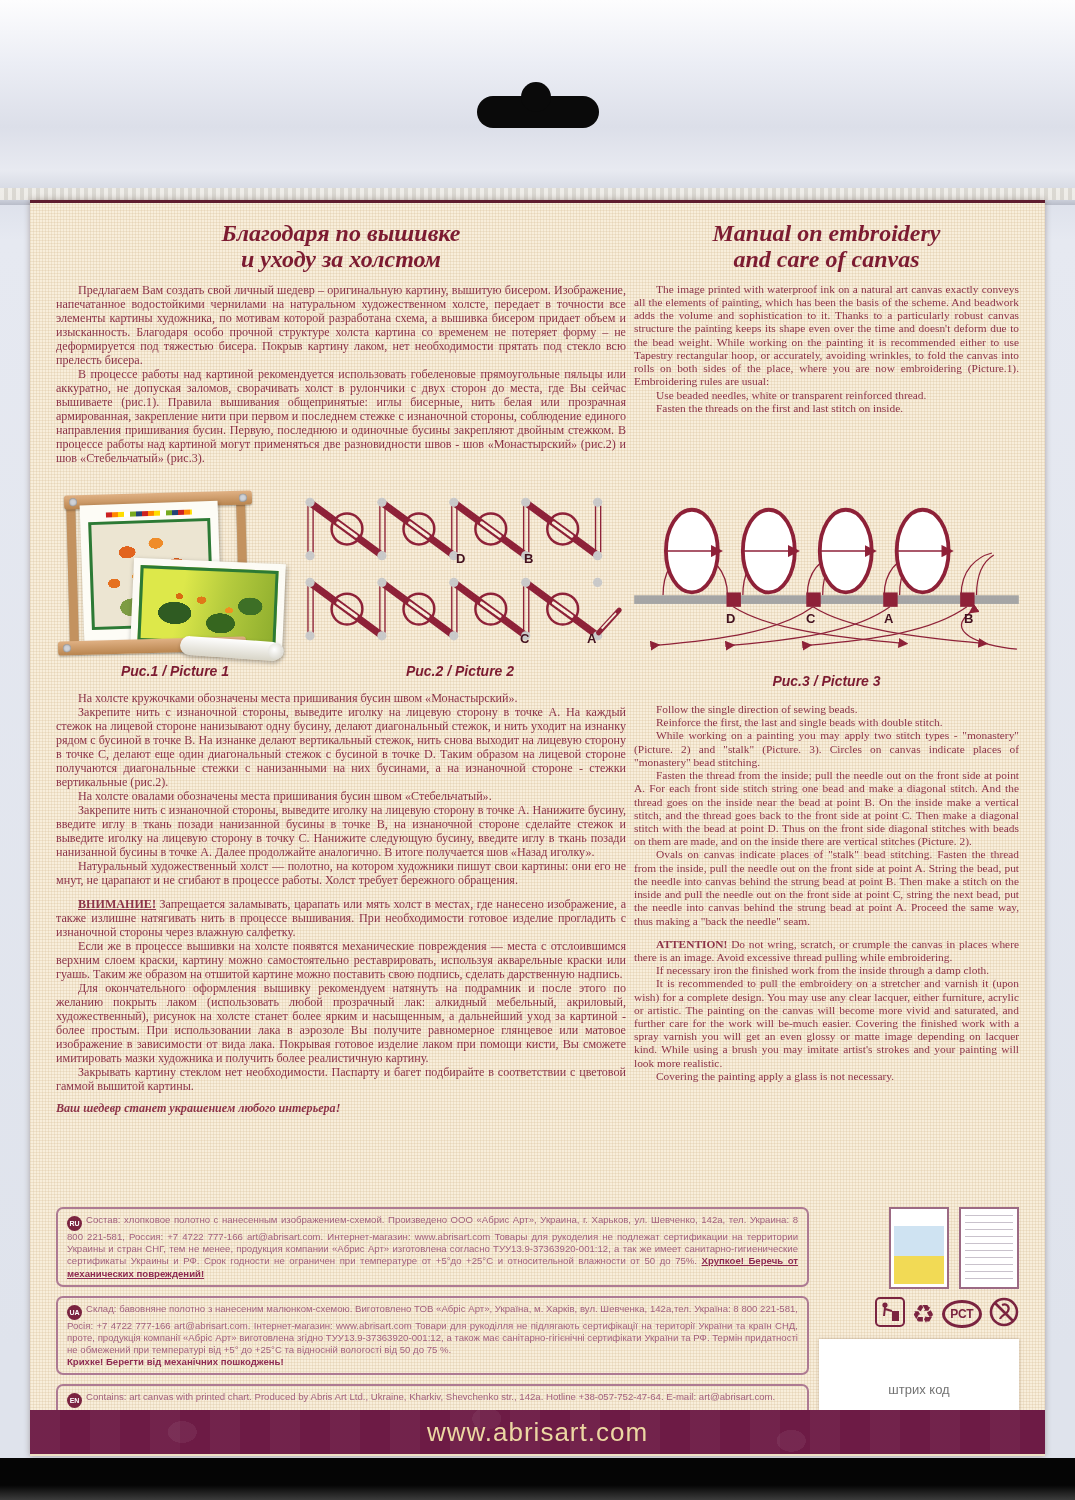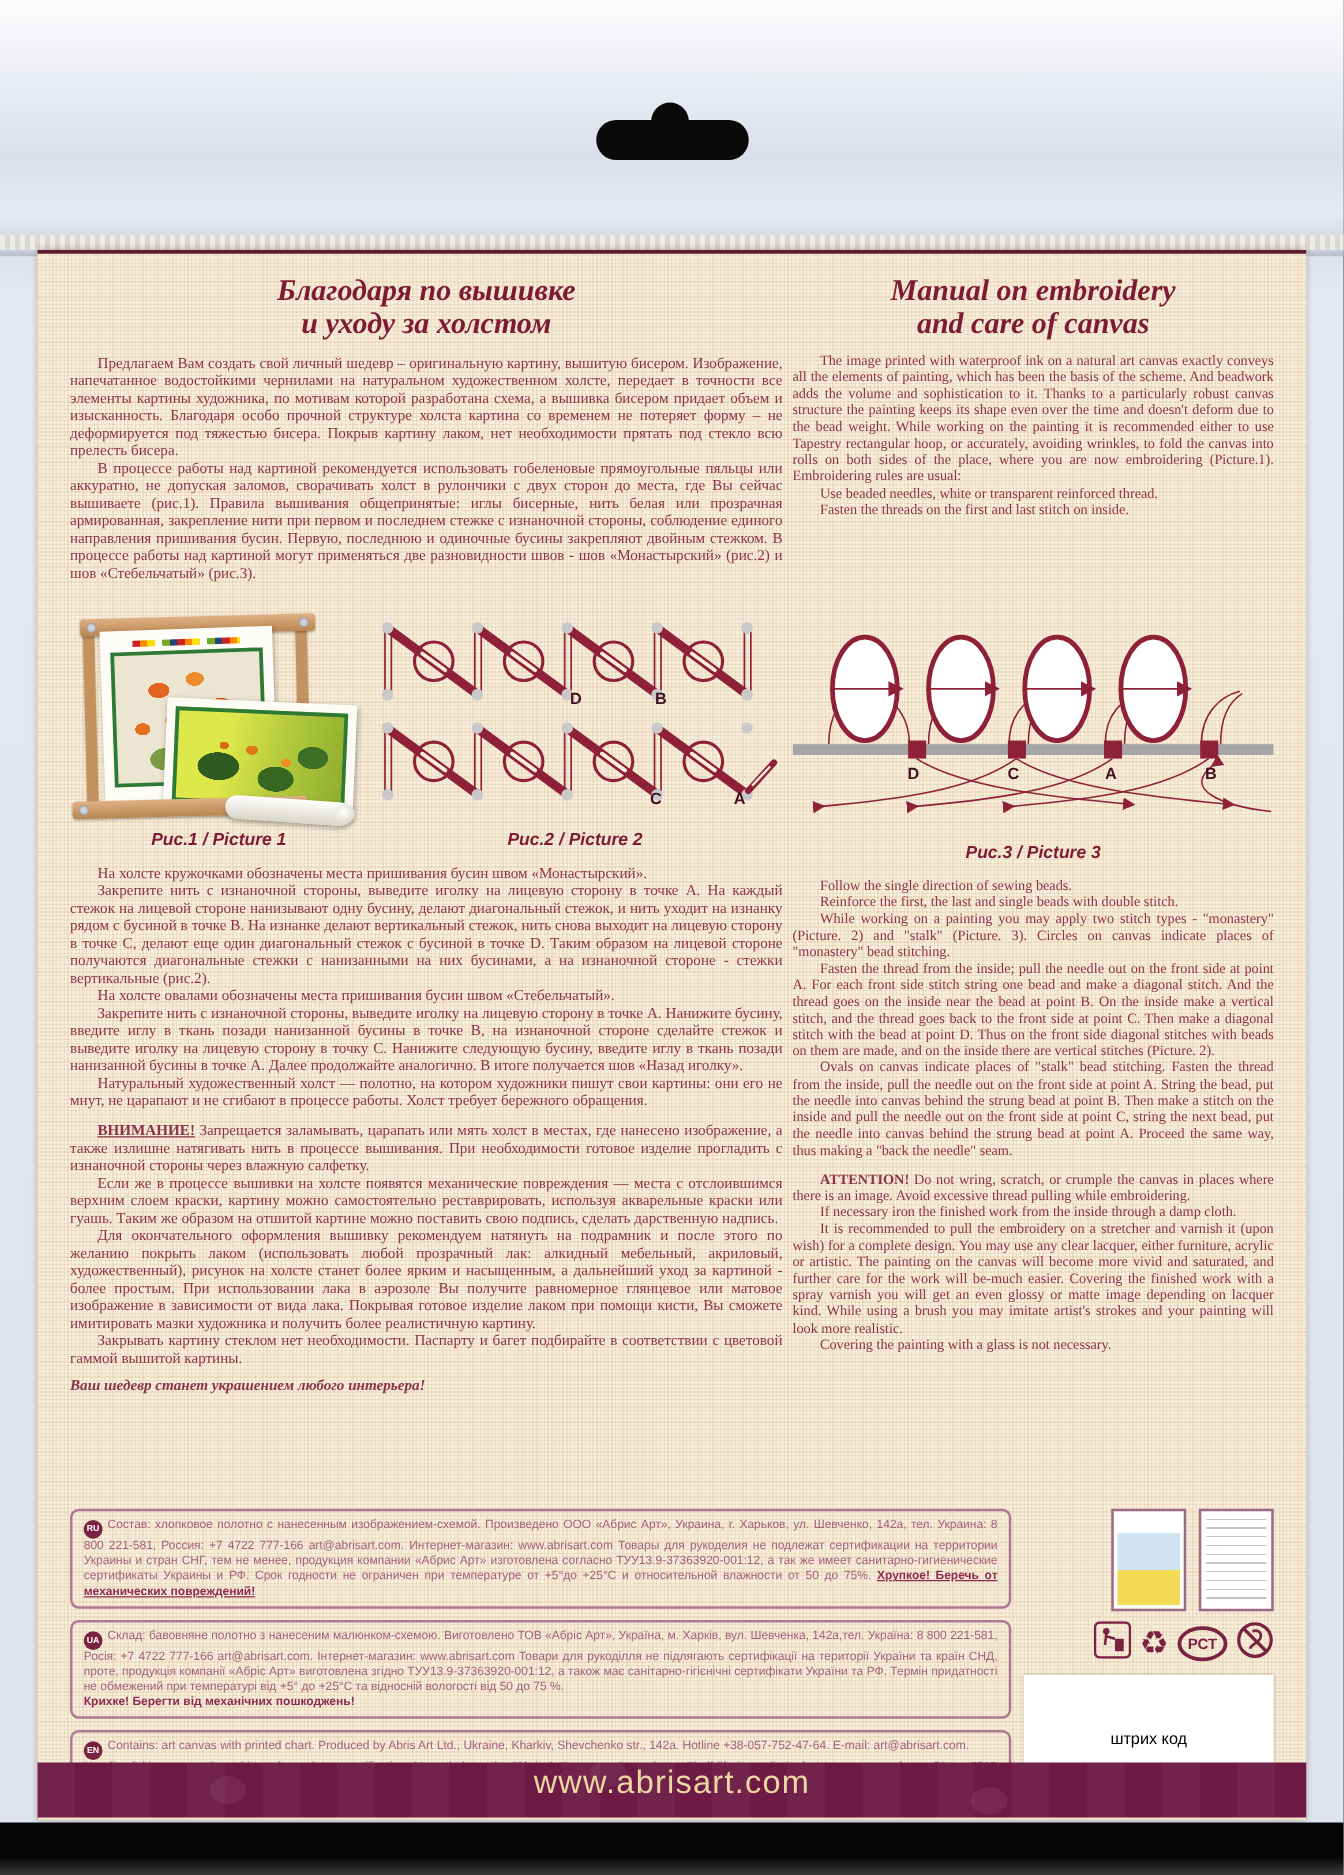--- a/index.html
+++ b/index.html
@@ -98,28 +98,28 @@
   .cert.ua-cert{background:linear-gradient(180deg,#ffffff 0 22%,#cfe3f2 22% 60%,#f2da55 60% 100%);
        box-shadow:inset 0 0 0 3px #fff;}
   .cert.ru-cert{background:repeating-linear-gradient(180deg,#fff 0 6px,#c9c2cc 6px 7px);box-shadow:inset 0 0 0 4px #fff;}
   .picons{display:flex;gap:7px;align-items:center;}
   .picon{color:#7a2340;}
   .pct{display:flex;align-items:center;justify-content:center;width:40px;height:28px;border:3px solid #7a2340;border-radius:50%;
        font:bold 12px "Liberation Sans",sans-serif;color:#7a2340;box-sizing:border-box;}
   .recycle{font-size:26px;line-height:26px;font-family:"DejaVu Sans",sans-serif;}
   .barcode{width:200px;height:100px;background:#fff;box-shadow:0 0 3px rgba(120,90,60,.4);
            display:flex;align-items:center;justify-content:center;
-           font:13px "Liberation Sans",sans-serif;color:#000000;}
+           font:13px "Liberation Sans",sans-serif;color:#737373;}
   
   .footer{position:absolute;left:30px;right:30px;bottom:44px;height:44px;background-color:#6d1b45;
      background-image:radial-gradient(24px 18px at 15% 50%,rgba(255,255,255,.06) 0 60%,transparent 61%),
         radial-gradient(24px 18px at 45% 20%,rgba(255,255,255,.05) 0 60%,transparent 61%),
         radial-gradient(24px 18px at 75% 70%,rgba(255,255,255,.06) 0 60%,transparent 61%),
         repeating-linear-gradient(90deg,rgba(255,255,255,.035) 0 30px,transparent 30px 60px);
-     border-bottom:2px solid #efe1c4;display:flex;justify-content:center;}
+     border-bottom:2px solid #efe1c4;display:flex;align-items:center;justify-content:center;}
   .site{font:26px "Liberation Sans",sans-serif;color:#ecd7a2;letter-spacing:1px;}
   .bottom-strip{position:absolute;left:0;bottom:0;width:100%;height:42px;background:linear-gradient(#050505 0 65%,#3c3c3c);}
 </style>
 </head>
 <body>
 
 <div id="shot">
 
   <div class="bag-top">
     <div class="hang-hole"></div>
@@ -328,21 +328,21 @@
 
         <div class="bot-block txt">
           <p>Follow the single direction of sewing beads.</p>
           <p>Reinforce the first, the last and single beads with double stitch.</p>
           <p>While working on a painting you may apply two stitch types - "monastery" (Picture. 2) and "stalk" (Picture. 3). Circles on canvas indicate places of "monastery" bead stitching.</p>
           <p>Fasten the thread from the inside; pull the needle out on the front side at point A. For each front side stitch string one bead and make a diagonal stitch.  And the thread goes on the inside near the bead at point B. On the inside make a vertical stitch, and the thread goes back to the front side at point C.  Then make a diagonal stitch with the bead at point D. Thus on the front side diagonal stitches with beads on them are made, and on the inside there are vertical stitches (Picture. 2).</p>
           <p>Ovals on canvas indicate places of "stalk" bead stitching. Fasten the thread from the inside, pull the needle out on the front side at point A. String the bead, put the needle into canvas behind the strung bead at point B. Then make a stitch on the inside and pull the needle out on the front side at point C, string the next bead, put the needle into canvas behind the strung bead at point A. Proceed the same way, thus making a "back the needle" seam.</p>
           <p class="gap-top"><b>ATTENTION!</b> <span>Do not wring, scratch, or crumple the canvas in places where there is an image. Avoid excessive thread pulling while embroidering.</span></p>
           <p>If necessary iron the finished work from the inside through a damp cloth.</p>
           <p>It is recommended to pull the embroidery on a stretcher and varnish it (upon wish) for a complete design. You may use any clear lacquer, either furniture, acrylic or artistic. The painting on the canvas will become more vivid and saturated, and further care for the work will be-much easier. Covering the finished work with a spray varnish you will get an even glossy or matte image depending on lacquer kind. While using a brush you may imitate artist's strokes and your painting will look more realistic.</p>
-          <p>Covering the painting with a glass is not necessary.</p>
+          <p>Covering the painting apply a glass is not necessary.</p>
         </div>
       </div>
     </div>
 
     <div class="info">
       <div class="info-left">
         <div class="ibox"><span class="badge">RU</span><span>Состав: хлопковое полотно с нанесенным изображением-схемой. Произведено ООО «Абрис Арт», Украина, г. Харьков, ул. Шевченко, 142а, тел. Украина: 8 800 221-581, Россия: +7 4722 777-166 art@abrisart.com. Интернет-магазин: www.abrisart.com  Товары для рукоделия не подлежат сертификации на территории Украины и стран СНГ, тем не менее, продукция компании «Абрис Арт» изготовлена согласно ТУУ13.9-37363920-001:12, а так же имеет санитарно-гигиенические сертификаты Украины и РФ. Срок годности не ограничен при температуре от +5°до +25°С и относительной влажности от 50 до 75%. </span><span class="uw">Хрупкое! Беречь от механических повреждений!</span></div>
         <div class="ibox"><span class="badge">UA</span><span>Склад: бавовняне полотно з нанесеним малюнком-схемою. Виготовлено ТОВ «Абріс Арт», Україна, м. Харків, вул. Шевченка, 142а,тел. Україна: 8 800 221-581, Росія: +7 4722 777-166 art@abrisart.com. Інтернет-магазин: www.abrisart.com Товари для рукоділля не підлягають сертифікації на території України та країн СНД, проте, продукція компанії «Абріс Арт» виготовлена згідно ТУУ13.9-37363920-001:12, а також має санітарно-гігієнічні сертифікати України та РФ. Термін придатності не обмежений при температурі від +5° до +25°С та відносній вологості від 50 до 75 %.</span><br><b>Крихке! Берегти від механічних пошкоджень!</b></div>
         <div class="ibox"><span class="badge">EN</span><span>Contains: art canvas with printed chart. Produced by Abris Art Ltd., Ukraine, Kharkiv, Shevchenko str., 142a. Hotline +38-057-752-47-64. E-mail: art@abrisart.com.</span><br><span>Handicraft kits are not the subject of mandatory certification. Nevertheless, the "Abris Art" company's products. Shelf life is not limited at temperatures from +5° to +25°C and a relative humidity of 50 to 75%.</span><br><b>Fragile! Protect from physical damage!</b></div>
       </div>

